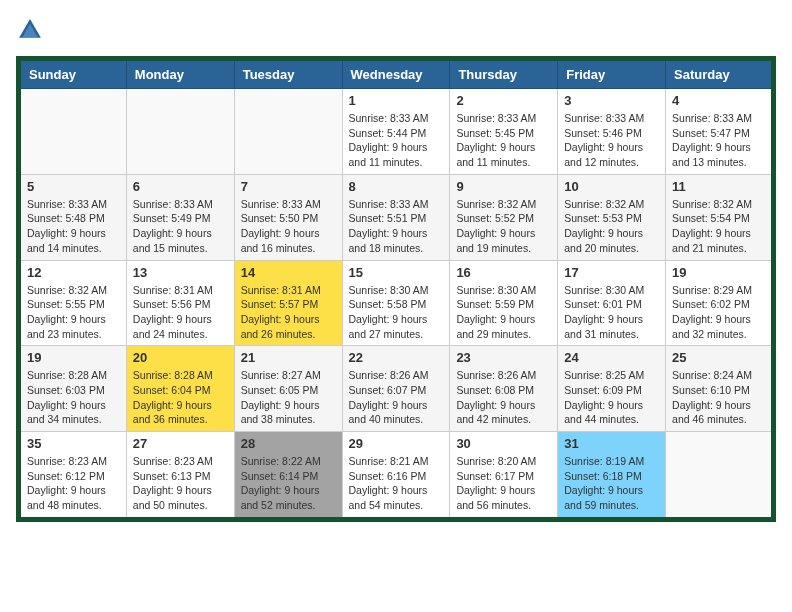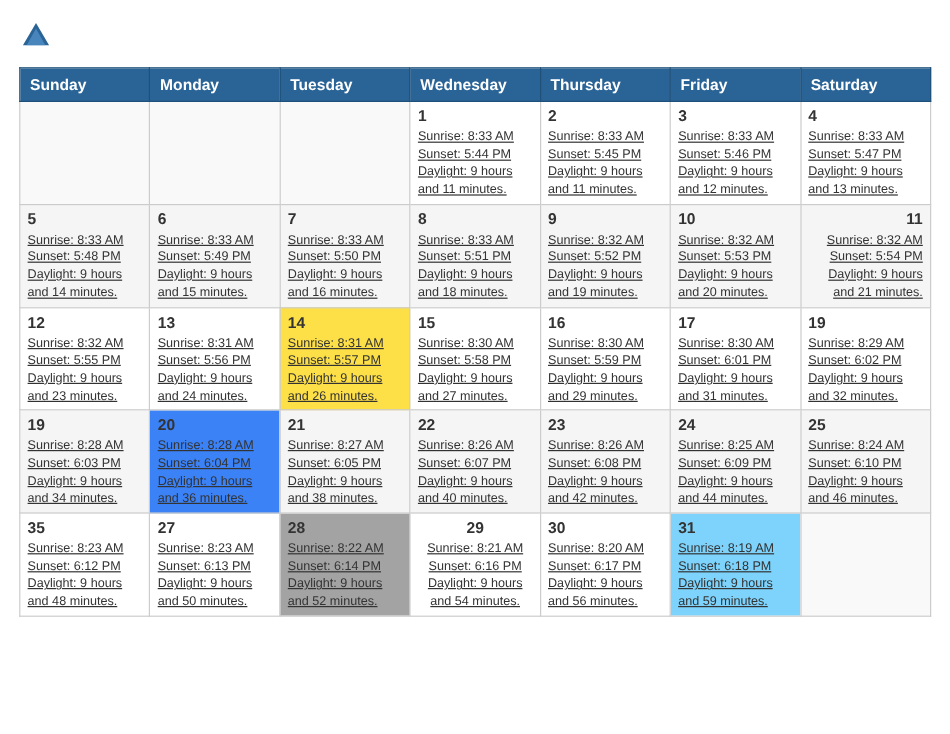--- a/index.html
+++ b/index.html
@@ -48,21 +48,21 @@
       font-weight: bold;
       color: #222;
     }
     .location {
       font-size: 14px;
       color: #555;
     }
     .calendar {
       width: 100%;
       border-collapse: collapse;
-      border: 1px solid #14532d;
+      border: 5px solid #14532d;
     }
     .calendar th {
       background: #2a6496;
       color: #fff;
       font-size: 13px;
       font-weight: bold;
       padding: 6px 8px;
       text-align: left;
       border: 1px solid #1e5079;
     }
@@ -85,21 +85,20 @@
     .day-num {
       font-size: 13px;
       font-weight: bold;
       display: block;
       margin-bottom: 3px;
     }
     .cell-content {
       font-size: 10.5px;
       line-height: 1.4;
       color: #333;
-      text-decoration: underline;
     }
     .empty-cell {
       background: #f9f9f9 !important;
     }
   </style>
 </head>
 <body>
 
 <div class="header">
   <div class="logo">
@@ -190,21 +189,21 @@
           <div class="cell-content" style="white-space: pre-line;">Sunrise: 8:32 AM
 Sunset: 5:52 PM
 Daylight: 9 hours and 19 minutes.</div>
         </td>
         <td style="background: rgb(245, 245, 245);">
           <span class="day-num">10</span>
           <div class="cell-content" style="white-space: pre-line;">Sunrise: 8:32 AM
 Sunset: 5:53 PM
 Daylight: 9 hours and 20 minutes.</div>
         </td>
-        <td style="background: rgb(245, 245, 245); text-align: right;">
+        <td style="background: rgb(245, 245, 245);">
           <span class="day-num">11</span>
           <div class="cell-content" style="white-space: pre-line;">Sunrise: 8:32 AM
 Sunset: 5:54 PM
 Daylight: 9 hours and 21 minutes.</div>
         </td>
       </tr>
       <tr>
         <td style="background: rgb(255, 255, 255);">
           <span class="day-num">12</span>
           <div class="cell-content" style="white-space: pre-line;">Sunrise: 8:32 AM
@@ -248,21 +247,21 @@
 Daylight: 9 hours and 32 minutes.</div>
         </td>
       </tr>
       <tr>
         <td style="background: rgb(245, 245, 245);">
           <span class="day-num">19</span>
           <div class="cell-content" style="white-space: pre-line;">Sunrise: 8:28 AM
 Sunset: 6:03 PM
 Daylight: 9 hours and 34 minutes.</div>
         </td>
-        <td style="background: #3b82f6;">
+        <td style="background: #fde047;">
           <span class="day-num">20</span>
           <div class="cell-content" style="white-space: pre-line;">Sunrise: 8:28 AM
 Sunset: 6:04 PM
 Daylight: 9 hours and 36 minutes.</div>
         </td>
         <td style="background: rgb(245, 245, 245);">
           <span class="day-num">21</span>
           <div class="cell-content" style="white-space: pre-line;">Sunrise: 8:27 AM
 Sunset: 6:05 PM
 Daylight: 9 hours and 38 minutes.</div>
@@ -304,21 +303,21 @@
           <div class="cell-content" style="white-space: pre-line;">Sunrise: 8:23 AM
 Sunset: 6:13 PM
 Daylight: 9 hours and 50 minutes.</div>
         </td>
         <td style="background: #a3a3a3;">
           <span class="day-num">28</span>
           <div class="cell-content" style="white-space: pre-line;">Sunrise: 8:22 AM
 Sunset: 6:14 PM
 Daylight: 9 hours and 52 minutes.</div>
         </td>
-        <td style="background: rgb(255, 255, 255); text-align: center;">
+        <td style="background: rgb(255, 255, 255);">
           <span class="day-num">29</span>
           <div class="cell-content" style="white-space: pre-line;">Sunrise: 8:21 AM
 Sunset: 6:16 PM
 Daylight: 9 hours and 54 minutes.</div>
         </td>
         <td style="background: rgb(255, 255, 255);">
           <span class="day-num">30</span>
           <div class="cell-content" style="white-space: pre-line;">Sunrise: 8:20 AM
 Sunset: 6:17 PM
 Daylight: 9 hours and 56 minutes.</div>

